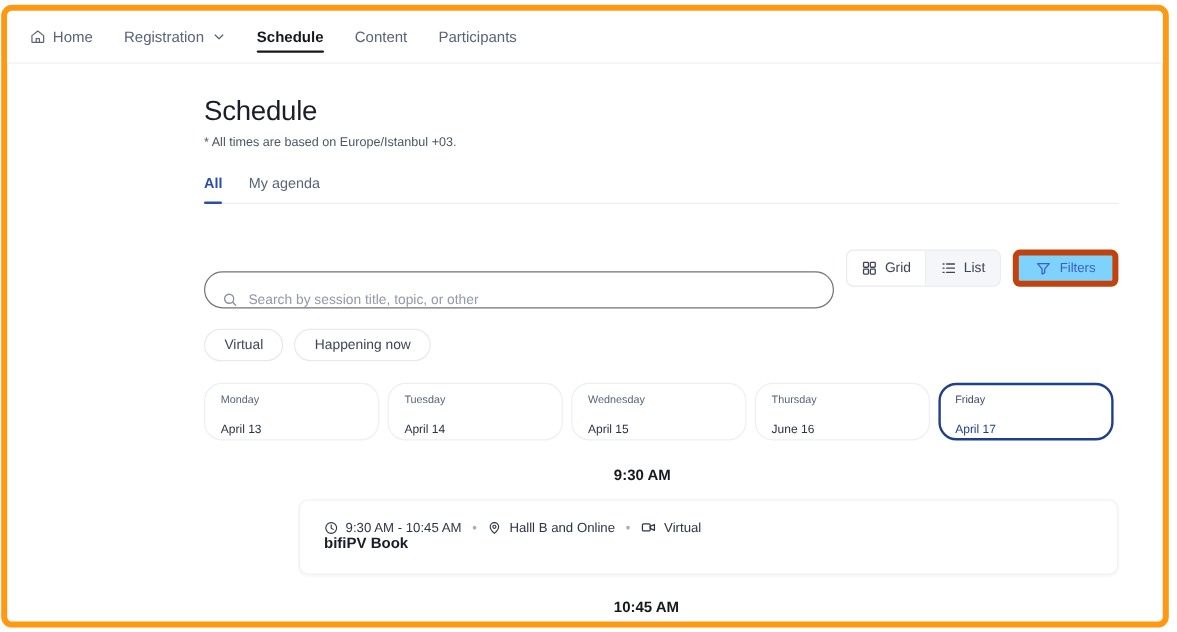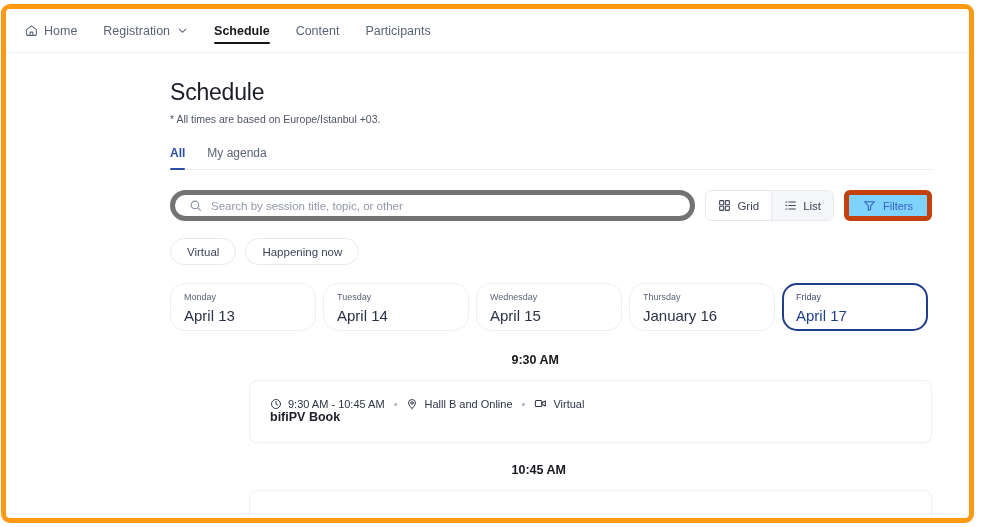--- a/index.html
+++ b/index.html
@@ -110,27 +110,28 @@
   
   #search-row {
     margin-top: 20px;
     display: flex;
     align-items: center;
     gap: 10px;
   }
   #search-box {
     flex: 1;
     height: 31px;
-    border: 5px solid #737373;
+    border: 1px solid #737373;
     border-radius: 16px;
     display: flex;
-    align-items: center;
+    align-items: flex-end;
     gap: 9px;
     padding: 0 14px;
     background: #fff;
+    margin-top: 36px;
   }
   #search-input {
     border: none;
     outline: none;
     font-size: 11.5px;
     color: #8A90A2;
     font-family: "Liberation Sans", sans-serif;
     width: 100%;
     background: transparent;
   }
@@ -207,23 +208,23 @@
   .day-card.selected {
     border: 2px solid #1F3E8C;
     padding: 7px 12px 0 12px;
   }
   .day-weekday {
     font-size: 9px;
     color: #5A6377;
     line-height: 1.2;
   }
   .day-date {
-    font-size: 15px;
+    font-size: 10px;
     color: #2B3248;
-    margin-top: 4px;
+    margin-top: 14px;
   }
   .day-card.selected .day-date { color: #1F3E8C; }
   .day-card.selected .day-weekday { color: #3E4A6B; }
 
   
   #schedule-list { margin-top: 22px; }
 
   .slot { margin-bottom: 4px; }
   .slot-head {
     display: flex;
@@ -398,21 +399,21 @@
           <div class="day-date">April 14</div>
         </div>
 
         <div class="day-card">
           <div class="day-weekday">Wednesday</div>
           <div class="day-date">April 15</div>
         </div>
 
         <div class="day-card">
           <div class="day-weekday">Thursday</div>
-          <div class="day-date">January 16</div>
+          <div class="day-date">June 16</div>
         </div>
 
         <div class="day-card selected">
           <div class="day-weekday">Friday</div>
           <div class="day-date">April 17</div>
         </div>
 
       </div>
 
       <div id="schedule-list">

